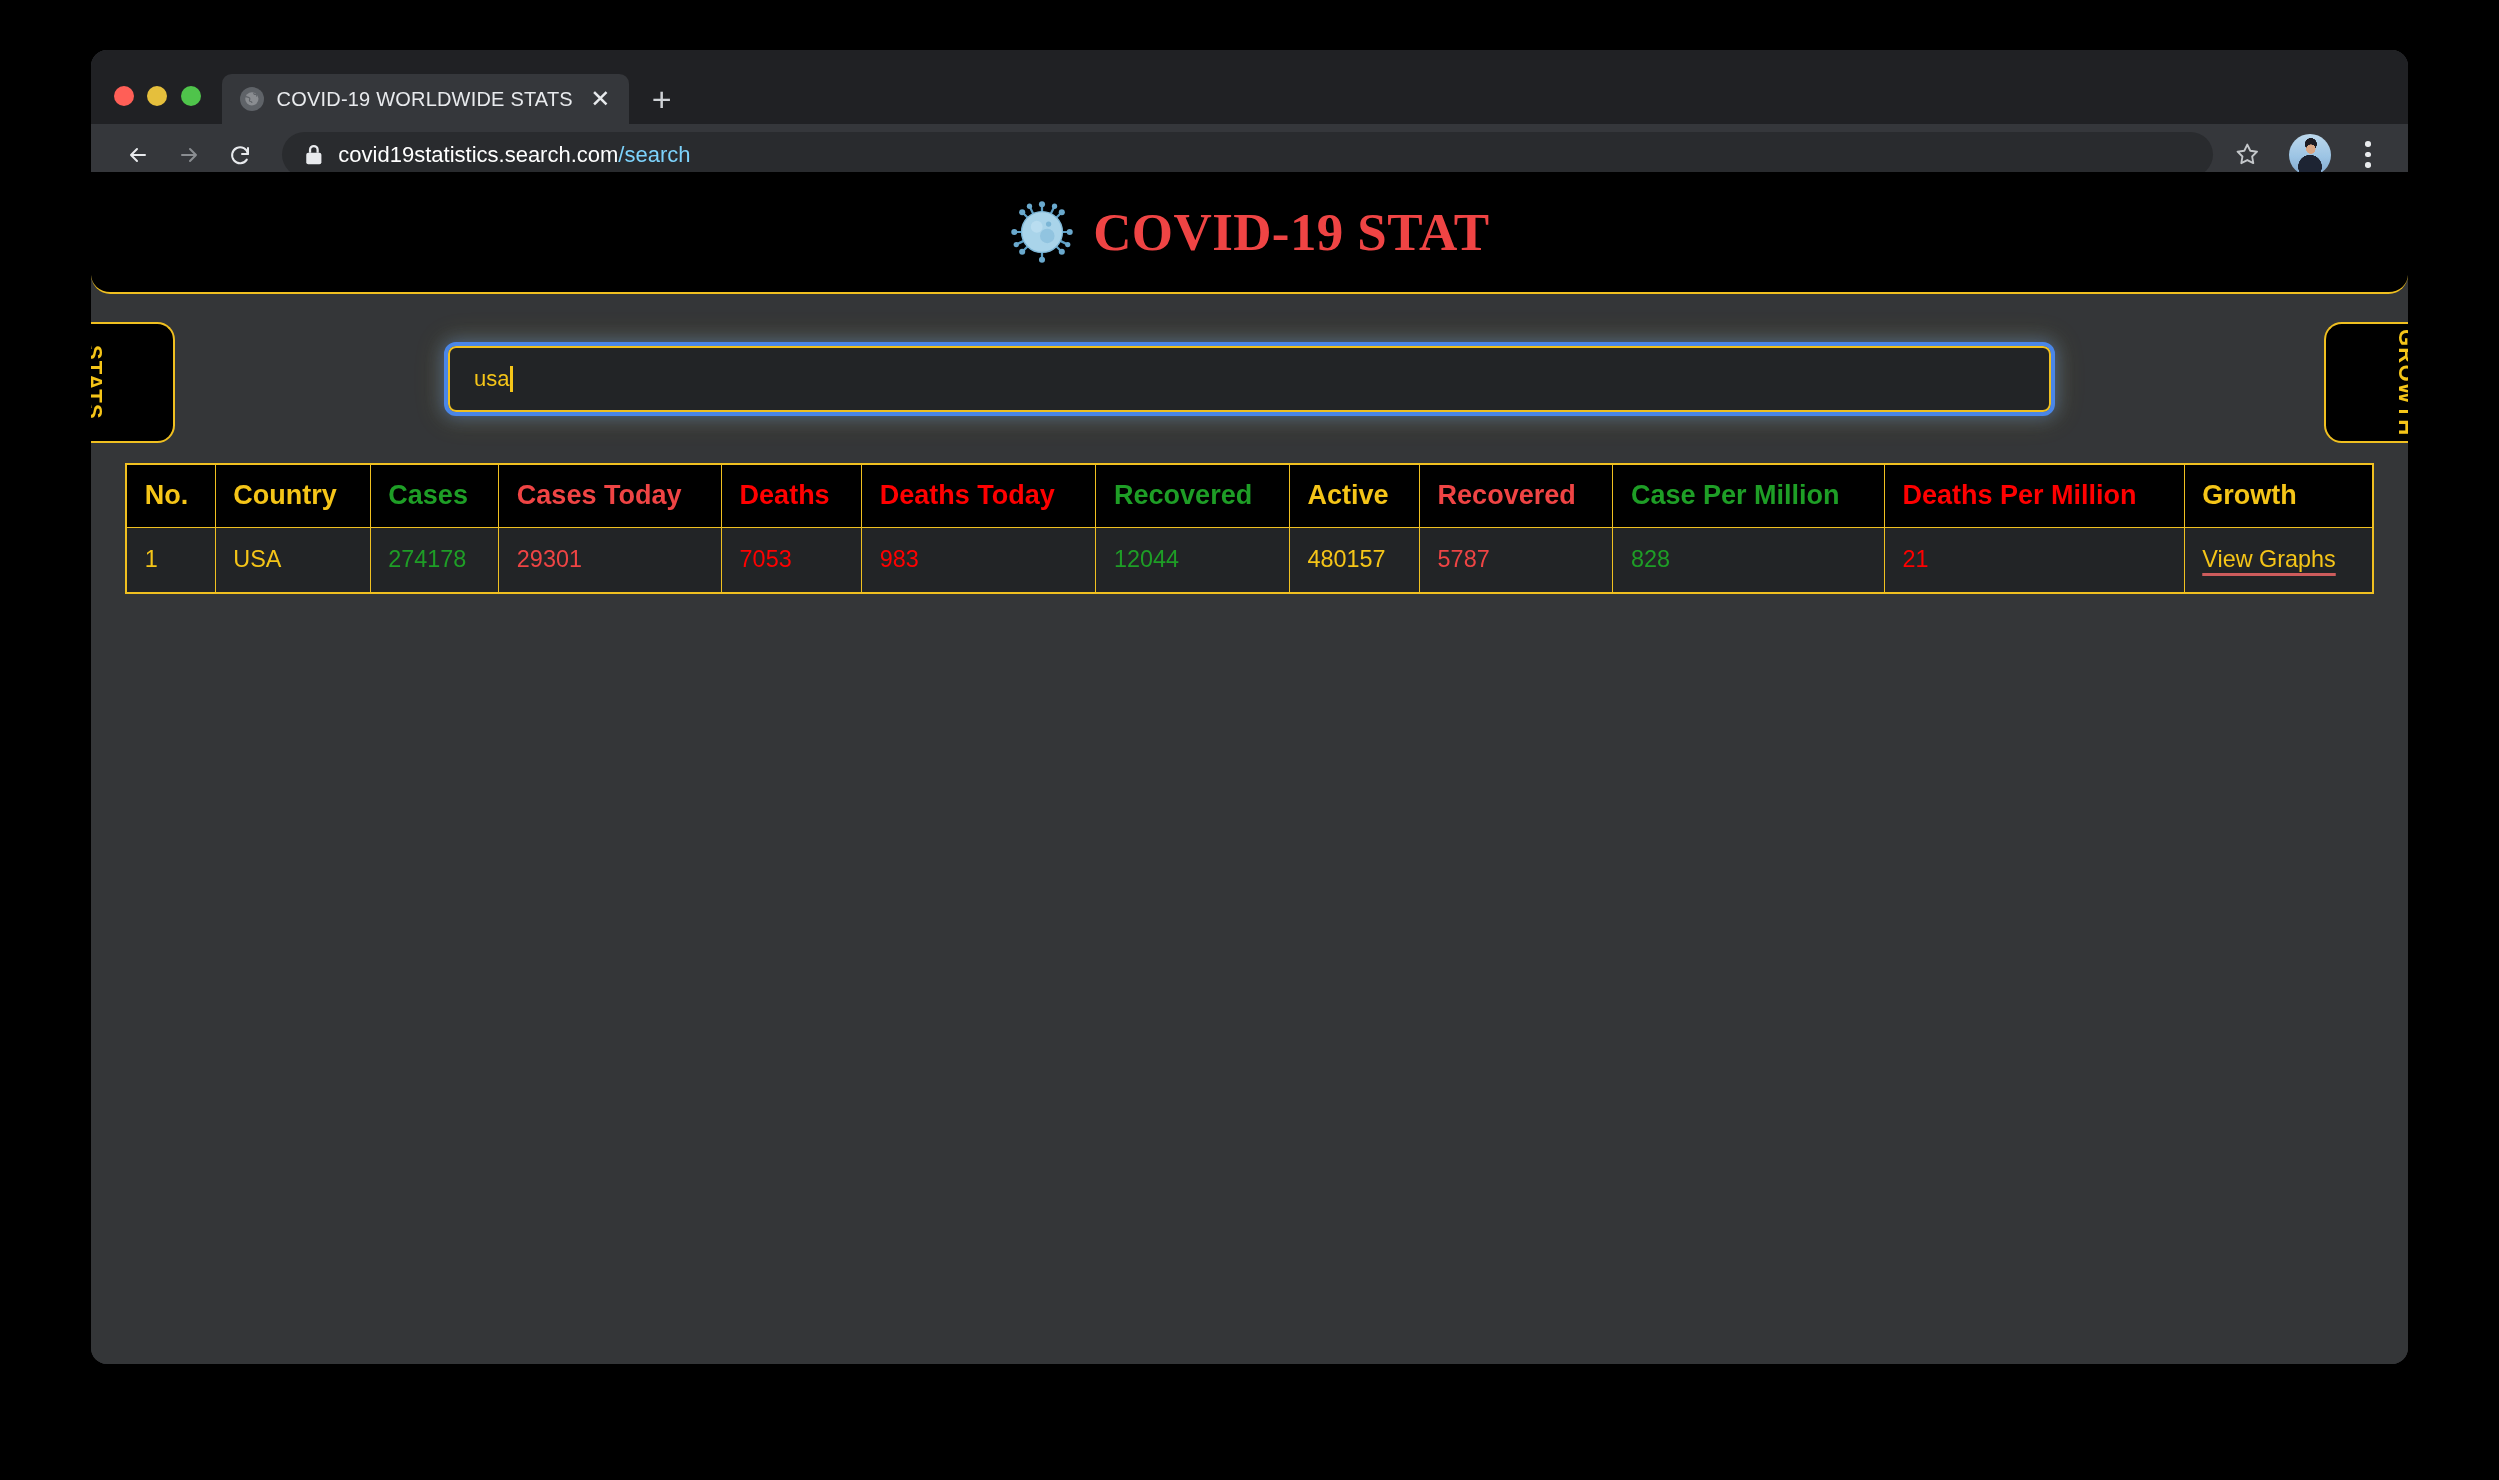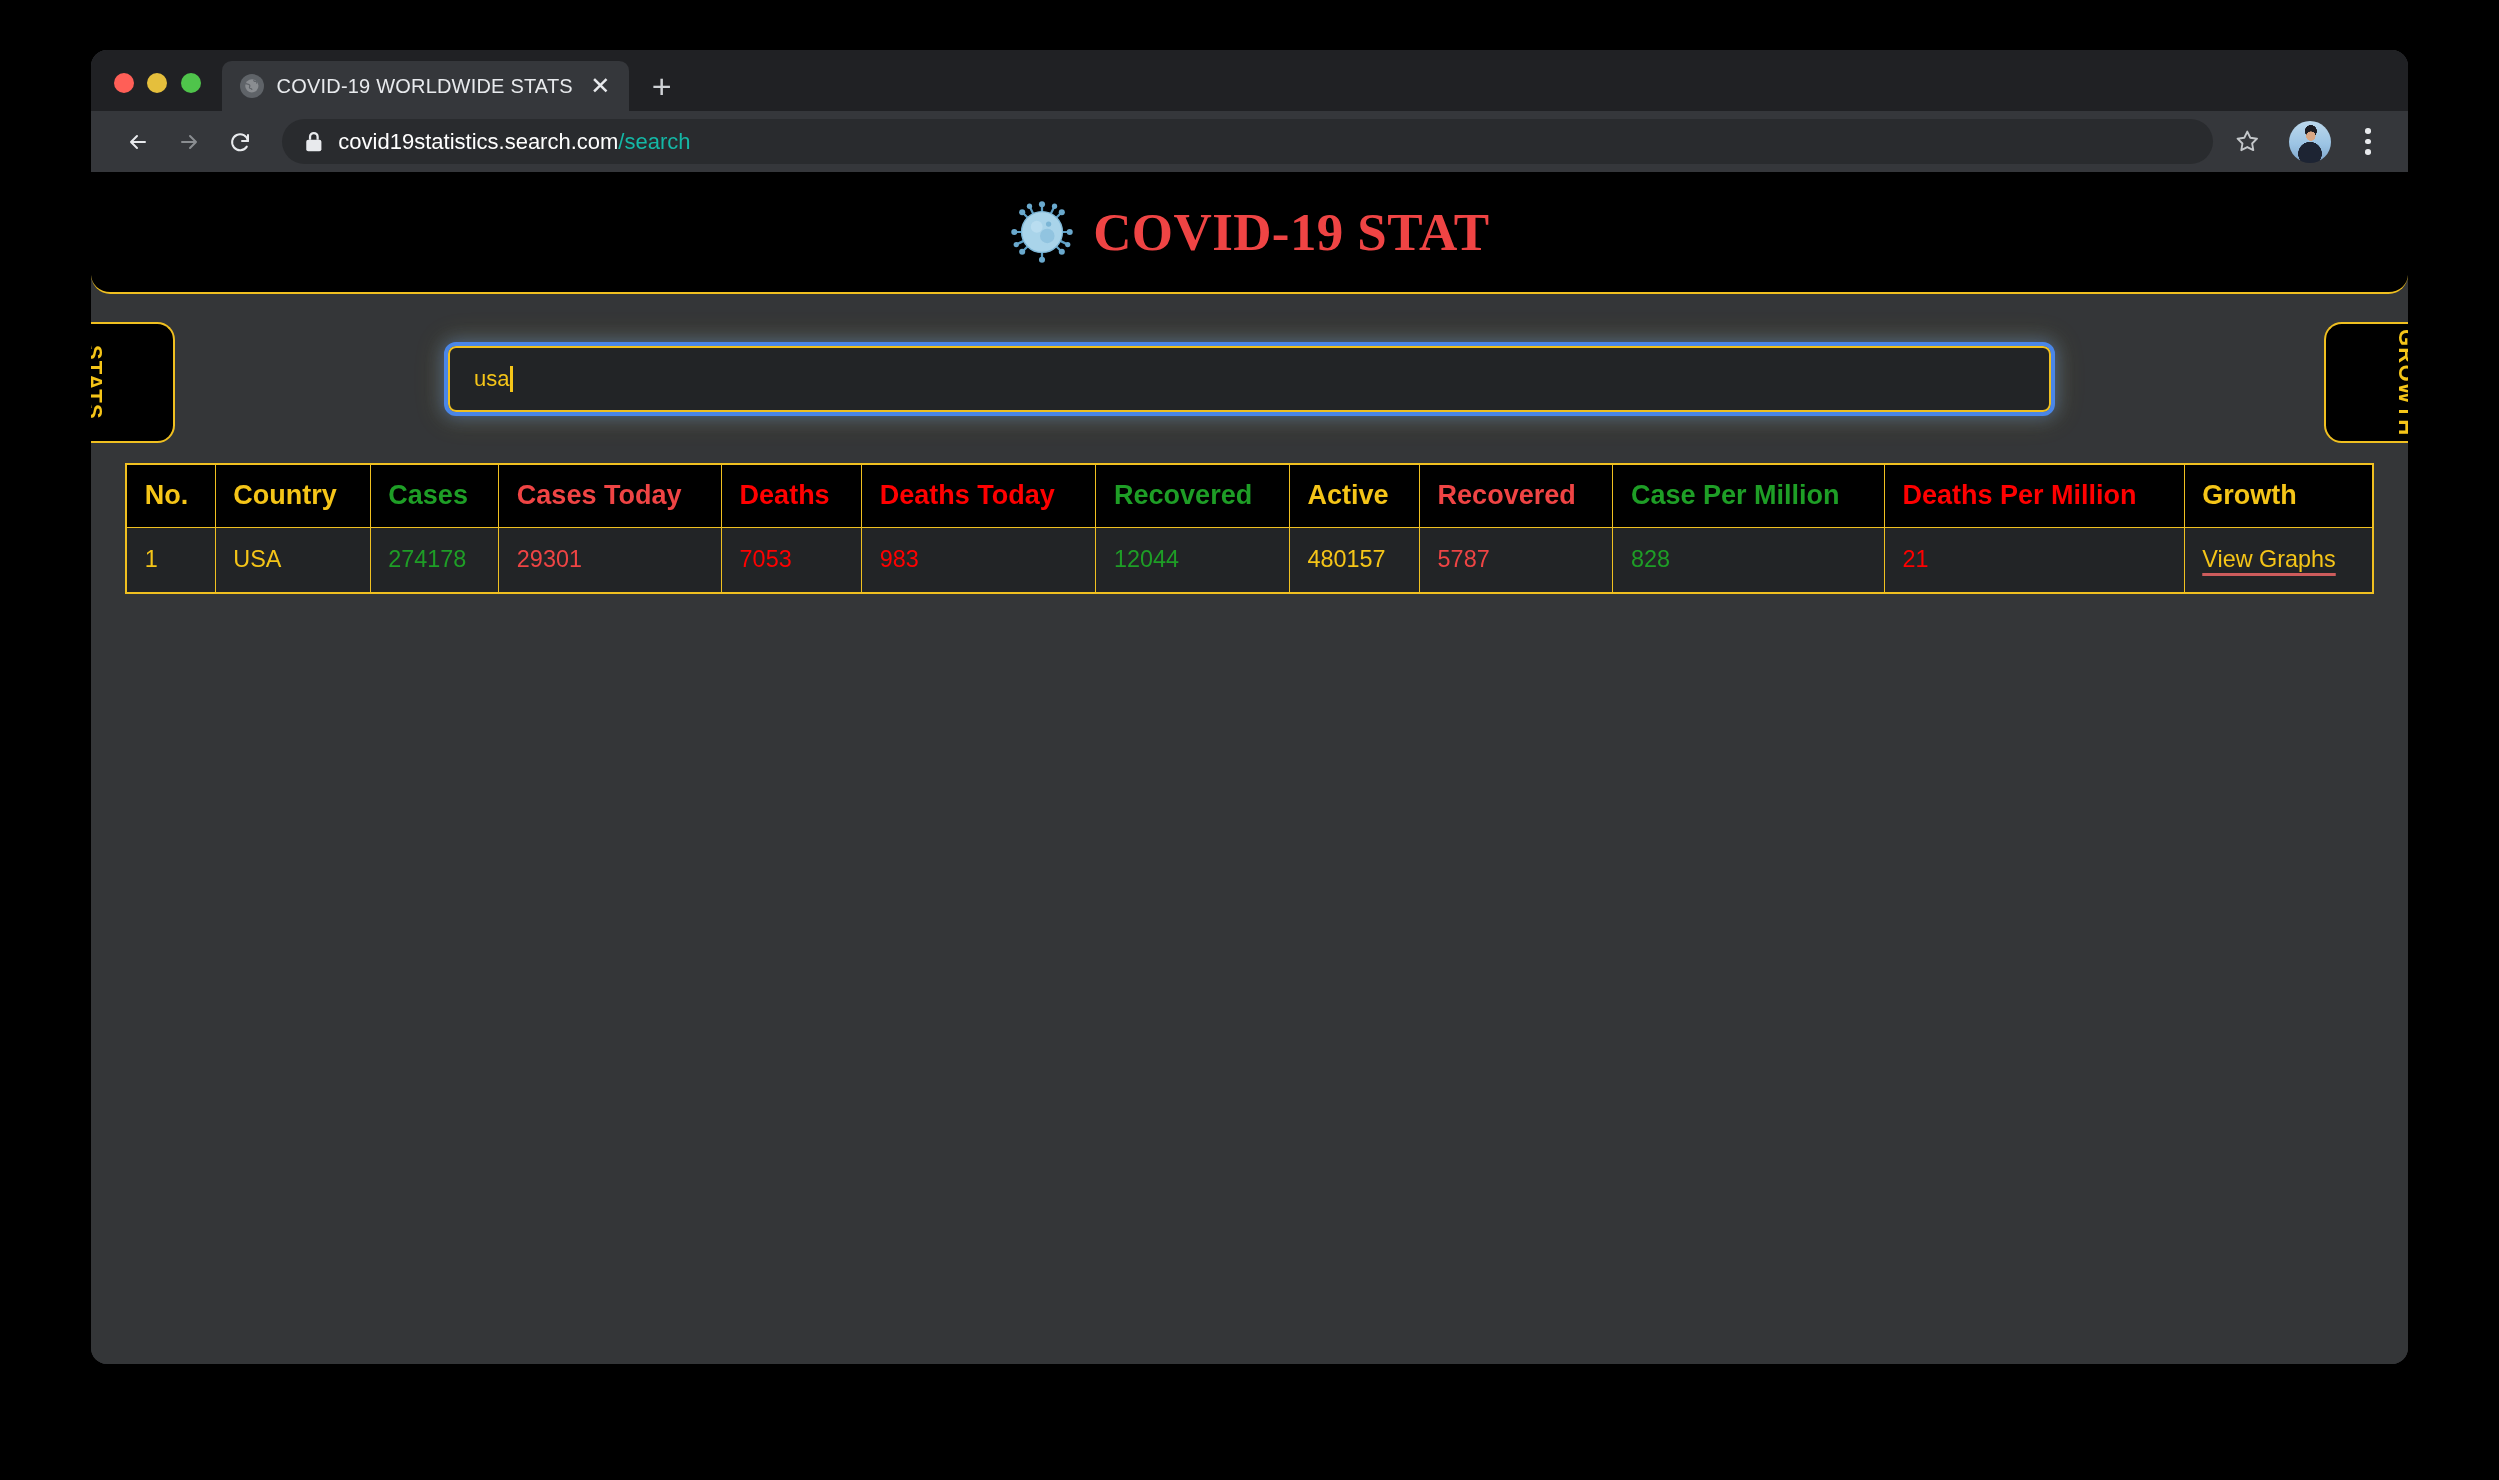--- a/index.html
+++ b/index.html
@@ -16,21 +16,21 @@
     left: 91px; top: 50px;
     width: 2317px; height: 1314px;
     background: #35373b;
     border-radius: 16px;
     overflow: hidden;
   }
 
   
   .tab-strip {
     position: relative;
-    height: 61px;
+    height: 74px;
     background: #202124;
     display: flex;
     align-items: flex-end;
   }
   .traffic-lights {
     display: flex; align-items: center; gap: 13.7px;
     padding: 0 0 17.7px 22.5px;
   }
   .light { width: 20px; height: 20px; border-radius: 50%; }
   .light.red { background: #ff5f57; }
@@ -89,21 +89,21 @@
     height: 45px; margin-left: 13px;
     background: #292b2e;
     border-radius: 22.5px;
     display: flex; align-items: center;
     padding: 0 22.5px;
     gap: 16px;
     overflow: hidden;
   }
   .lock-icon { width: 17.7px; height: 21px; flex: 0 0 auto; }
   .url-text { font-size: 22px; color: #ffffff; white-space: nowrap; }
-  .url-text .path { color: #14b8a6; }
+  .url-text .path { color: #7dd3fc; }
 
   .star-btn {
     width: 47px; height: 47px; margin-left: 4.8px;
     display: flex; align-items: center; justify-content: center;
     color: #c4c7ca;
   }
   .star-btn svg { width: 26.6px; height: 26.6px; }
   .avatar {
     width: 42px; height: 42px; border-radius: 50%;
     margin-left: 11.3px; flex: 0 0 auto;

